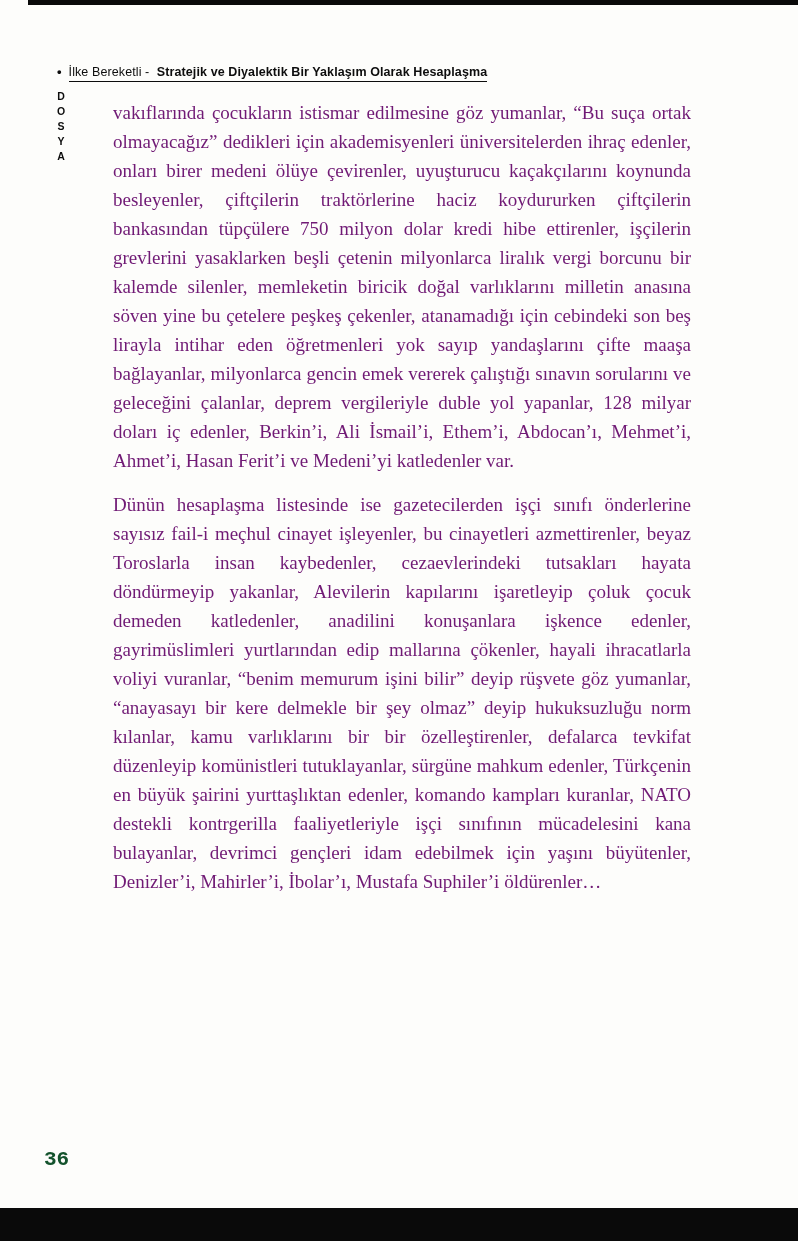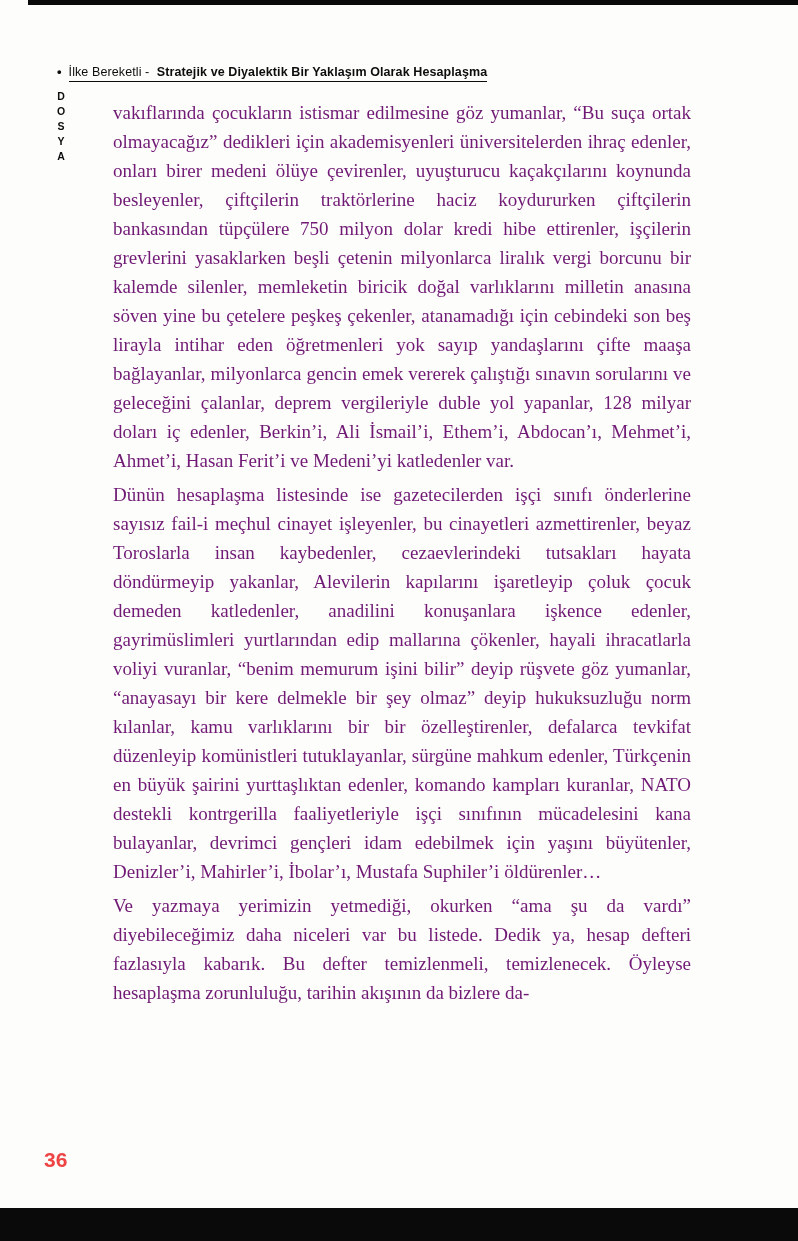--- a/index.html
+++ b/index.html
@@ -74,30 +74,30 @@
     width: 578px;
     font-size: 19px;
     line-height: 29px;
     text-align: justify;
     color: #701a75;
   }
   .body-text p {
     margin: 0;
   }
   .body-text p + p {
-    margin-top: 5px;
+    margin-top: 15px;
   }
   .page-number {
     position: absolute;
     left: 44px;
     top: 1148px;
-    font-family: Liberation Sans, sans-serif;
+    font-family: Liberation Mono, monospace;
     font-weight: bold;
     font-size: 21px;
-    color: #ef4444;
+    color: #14532d;
   }
   .bottom-bar {
     position: absolute;
     bottom: 0;
     left: 0;
     width: 100%;
     height: 33px;
     background: #0a0a0a;
   }
 </style>
@@ -114,20 +114,19 @@
       <span class="author">İlke Bereketli -</span>
       <span class="title">Stratejik ve Diyalektik Bir Yaklaşım Olarak Hesaplaşma</span>
     </span>
   </div>
 
   <div class="dosya">DOSYA</div>
 
   <div class="body-text">
     <p>vakıflarında çocukların istismar edilmesine göz yumanlar, “Bu suça ortak olmayacağız” dedikleri için akademisyenleri üniversitelerden ihraç edenler, onları birer medeni ölüye çevirenler, uyuşturucu kaçakçılarını koynunda besleyenler, çiftçilerin traktörlerine haciz koydururken çiftçilerin bankasından tüpçülere 750 milyon dolar kredi hibe ettirenler, işçilerin grevlerini yasaklarken beşli çetenin milyonlarca liralık vergi borcunu bir kalemde silenler, memleketin biricik doğal varlıklarını milletin anasına söven yine bu çetelere peşkeş çekenler, atanamadığı için cebindeki son beş lirayla intihar eden öğretmenleri yok sayıp yandaşlarını çifte maaşa bağlayanlar, milyonlarca gencin emek vererek çalıştığı sınavın sorularını ve geleceğini çalanlar, deprem vergileriyle duble yol yapanlar, 128 milyar doları iç edenler, Berkin’i, Ali İsmail’i, Ethem’i, Abdocan’ı, Mehmet’i, Ahmet’i, Hasan Ferit’i ve Medeni’yi katledenler var.</p>
     <p>Dünün hesaplaşma listesinde ise gazetecilerden işçi sınıfı önderlerine sayısız fail-i meçhul cinayet işleyenler, bu cinayetleri azmettirenler, beyaz Toroslarla insan kaybedenler, cezaevlerindeki tutsakları hayata döndürmeyip yakanlar, Alevilerin kapılarını işaretleyip çoluk çocuk demeden katledenler, anadilini konuşanlara işkence edenler, gayrimüslimleri yurtlarından edip mallarına çökenler, hayali ihracatlarla voliyi vuranlar, “benim memurum işini bilir” deyip rüşvete göz yumanlar, “anayasayı bir kere delmekle bir şey olmaz” deyip hukuksuzluğu norm kılanlar, kamu varlıklarını bir bir özelleştirenler, defalarca tevkifat düzenleyip komünistleri tutuklayanlar, sürgüne mahkum edenler, Türkçenin en büyük şairini yurttaşlıktan edenler, komando kampları kuranlar, NATO destekli kontrgerilla faaliyetleriyle işçi sınıfının mücadelesini kana bulayanlar, devrimci gençleri idam edebilmek için yaşını büyütenler, Denizler’i, Mahirler’i, İbolar’ı, Mustafa Suphiler’i öldürenler…</p>
-    <p>Ve yazmaya yerimizin yetmediği, okurken “ama şu da vardı” diyebileceğimiz daha niceleri var bu listede. Dedik ya, hesap defteri fazlasıyla kabarık. Bu defter temizlenmeli, temizlenecek. Öyleyse hesaplaşma zorunluluğu, tarihin akışının da bizlere da-</p>
   </div>
 
   <div class="page-number">36</div>
 
   <div class="bottom-bar"></div>
 
 </div>
 
 </body></html>

